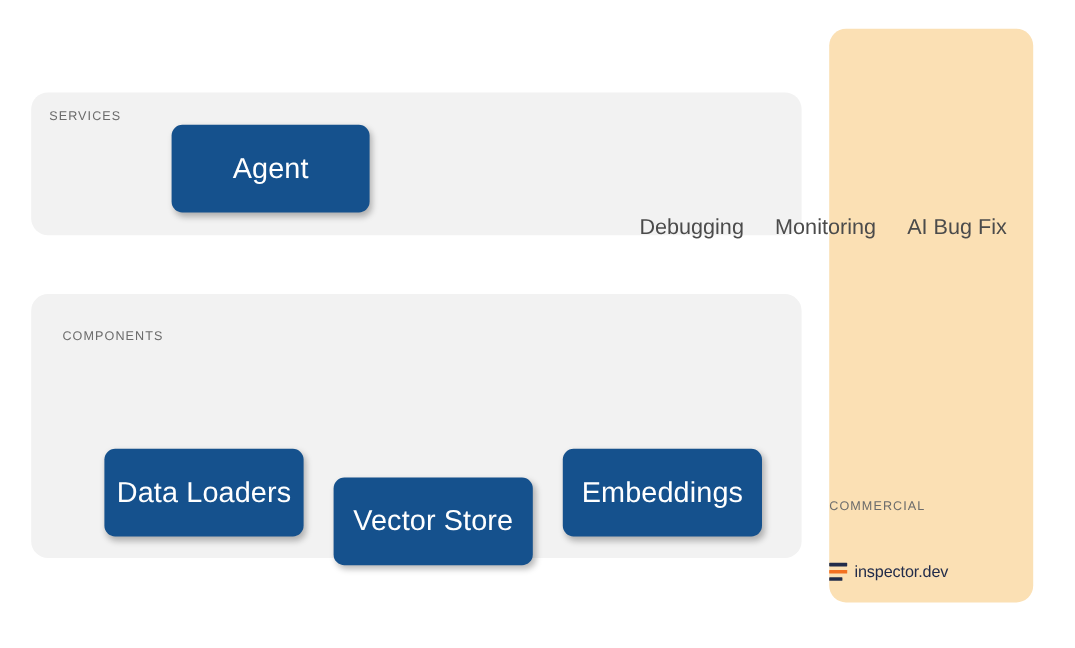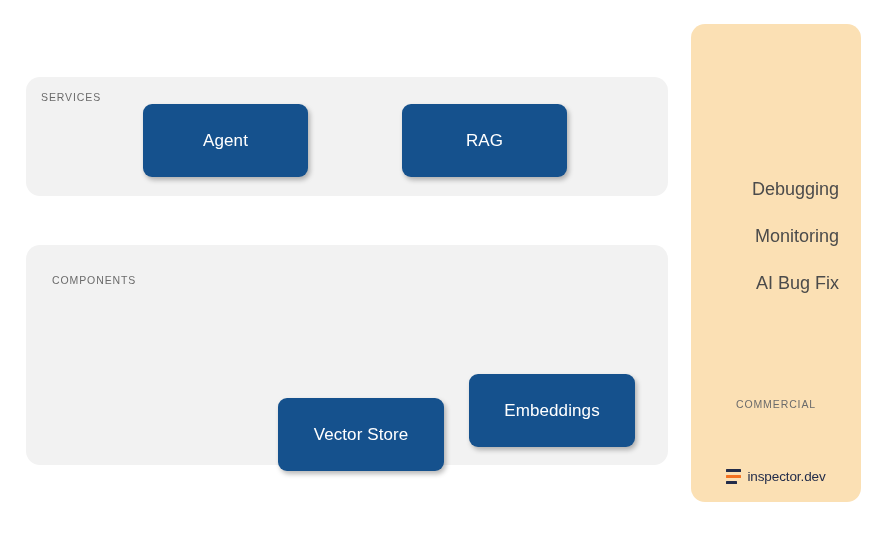--- a/index.html
+++ b/index.html
@@ -42,21 +42,21 @@
 
   
   .node {
     position: absolute;
     background: #15518d;
     border-radius: 9px;
     display: flex;
     align-items: center;
     justify-content: center;
     color: #ffffff;
-    font-size: 17px;
+    font-size: 24px;
     font-family: "Liberation Sans", sans-serif;
     box-shadow: 2px 3px 5px rgba(0,0,0,0.28);
     white-space: nowrap;
     letter-spacing: 0.1px;
   }
 
   #node-agent        { left: 143px; top: 104px; width: 165px; height: 73px; }
   #node-rag          { left: 402px; top: 104px; width: 165px; height: 73px; }
   #node-ai-provider  { left: 278px; top: 274px; width: 165px; height: 73px; }
   #node-data-loaders { left: 87px;  top: 374px; width: 166px; height: 73px; }
@@ -72,42 +72,41 @@
     height: 478px;
     background: #fbe0b4;
     border-radius: 14px;
   }
 
   .sidebar-features {
     position: absolute;
     right: 22px;
     top: 155px;
     display: flex;
-    flex-direction: column;
+    flex-direction: row;
     align-items: flex-end;
     gap: 26px;
   }
 
   .sidebar-feature {
     font-size: 18px;
     color: #4b4b4b;
     font-family: "Liberation Sans", sans-serif;
     white-space: nowrap;
     text-align: right;
   }
 
   .sidebar-footer {
     position: absolute;
     left: 0;
     right: 0;
     bottom: 18px;
     display: flex;
     flex-direction: column;
-    align-items: center;
-    gap: 31px;
+    gap: 13px;
   }
 
   #commercial-label {
     font-size: 10.5px;
     letter-spacing: 0.9px;
     color: #6b6b6b;
     font-family: "Liberation Sans", sans-serif;
     white-space: nowrap;
   }
 
@@ -142,27 +141,27 @@
 <body>
 
 <div class="canvas">
 
   <div class="panel" id="panel-services">
     <div class="panel-label">SERVICES</div>
   </div>
 
   <div class="node" id="node-agent">Agent</div>
 
-  <div class="node" id="node-rag">RAG</div>
 
   <div class="panel" id="panel-components">
     <div class="panel-label">COMPONENTS</div>
   </div>
 
 
+  <div class="node" id="node-data-loaders">Data Loaders</div>
 
   <div class="node" id="node-vector-store">Vector Store</div>
 
   <div class="node" id="node-embeddings">Embeddings</div>
 
   <div id="sidebar">
 
     <div class="sidebar-features">
       <div class="sidebar-feature">Debugging</div>
       <div class="sidebar-feature">Monitoring</div>

